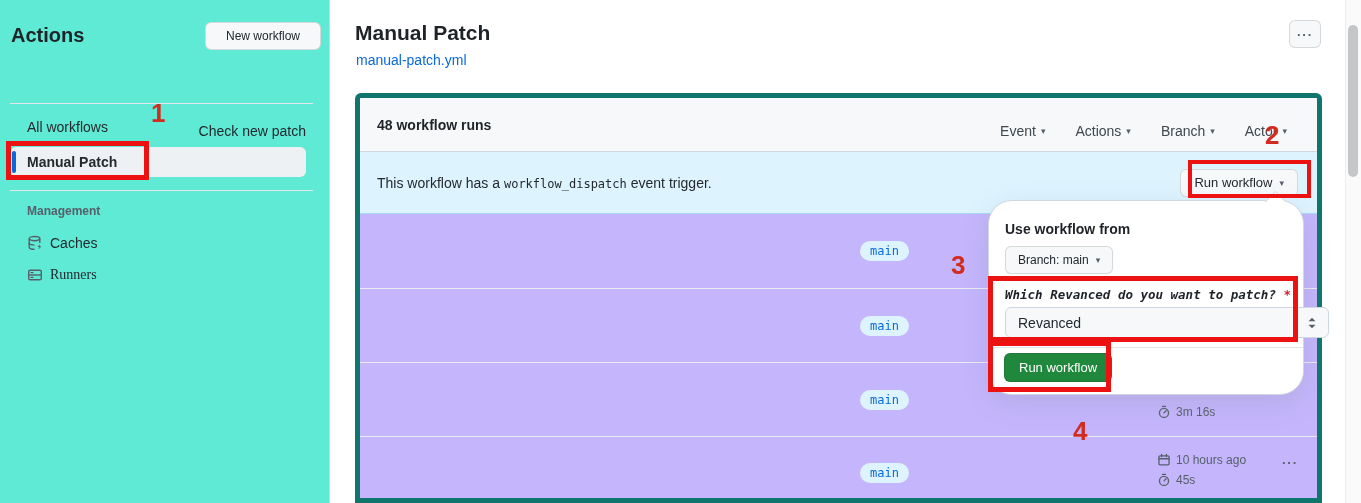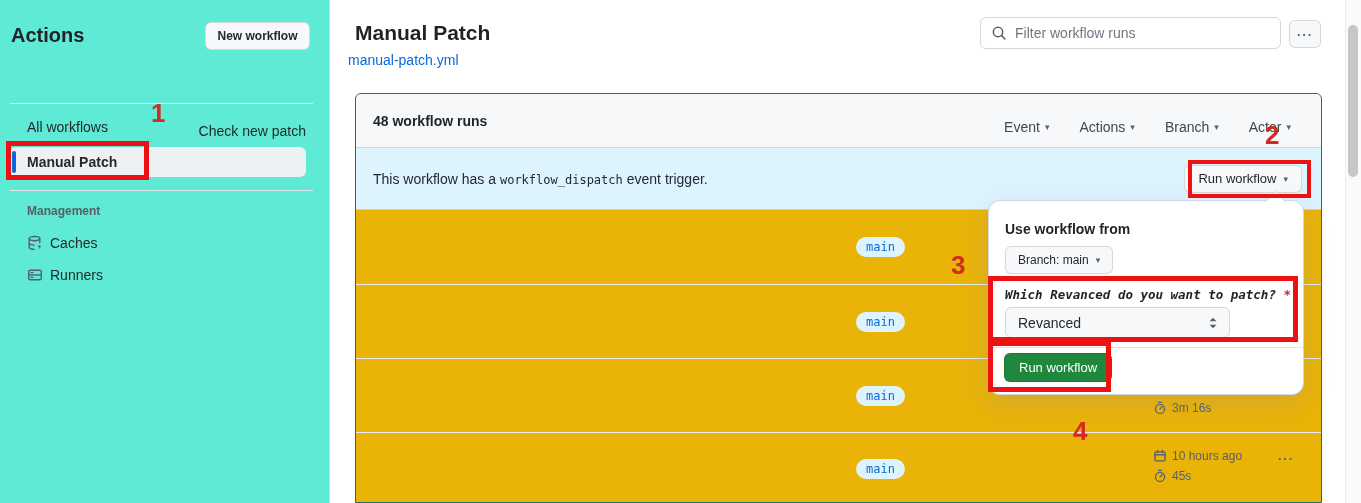--- a/index.html
+++ b/index.html
@@ -7,66 +7,66 @@
   .app { position:relative; width:1361px; height:503px; background:#fff; overflow:hidden; color:#24292f; }
   .mono { font-family:"DejaVu Sans Mono","Liberation Mono",monospace; }
 
   
   .top-orange { position:absolute; left:220px; top:0; width:88px; height:3px; background:#f0734f; }
 
   
   .sidebar { position:absolute; left:0; top:0; width:330px; height:503px; background:#5eead4; border-right:1px solid #d0d7de; }
   .sb-title { position:absolute; left:11px; top:24px; font-size:20px; font-weight:700; color:#1f2328; }
   .btn { display:inline-flex; align-items:center; justify-content:center; background:#f6f8fa; border:1px solid rgba(27,31,36,.15); border-radius:6px; color:#24292f; cursor:pointer; }
-  .new-wf-btn { position:absolute; left:205px; top:22px; width:105px; height:28px; font-size:12px; font-weight:700; }
+  .new-wf-btn { position:absolute; left:205px; top:22px; width:116px; height:28px; font-size:12px; font-weight:400; }
   .sb-item { position:absolute; left:10px; width:296px; height:30px; display:flex; align-items:center; padding-left:17px; font-size:14px; border-radius:6px; cursor:pointer; color:#24292f; }
   .sb-item.all { top:69px;margin-top:43px; }
   .sb-item.check { top:116px;justify-content:flex-end; }
   .sb-item.selected { top:147px; background:#eef1f4; font-weight:700; }
   .sb-accent { position:absolute; left:12px; top:151px; width:4px; height:22px; border-radius:2px; background:#0969da; }
   .sb-div { position:absolute; left:10px; width:303px; height:1px; background:#e2e6ea; }
   .sb-div.d1 { top:103px; } .sb-div.d2 { top:190px; }
   .sb-section { position:absolute; left:27px; top:204px; font-size:12px; font-weight:600; color:#57606a; }
   .sb-mgmt { position:absolute; left:27px; display:flex; align-items:center; gap:7px; font-size:14px; color:#24292f; cursor:pointer; }
-  .sb-mgmt.caches { top:235px; } .sb-mgmt.runners { top:267px; }
+  .sb-mgmt.caches { top:235px; } .sb-mgmt.runners { top:267px;font-family:Liberation Serif, serif; }
   .sb-mgmt svg { display:block; }
 
   
   .main-title { position:absolute; left:355px; top:21px; font-size:21px; font-weight:600; color:#1f2328; }
-  .yml-link { position:absolute; left:348px; top:52px; font-size:14px; color:#0969da; text-decoration:none; cursor:pointer; }
+  .yml-link { position:absolute; left:356px; top:52px; font-size:14px; color:#0969da; text-decoration:none; cursor:pointer; }
   .search-box { position:absolute; left:980px; top:17px; width:301px; height:32px; border:1px solid #d0d7de; border-radius:6px; background:#fff; display:flex; align-items:center; padding:0 10px; gap:8px; }
   .search-box input { border:none; outline:none; flex:1; font-size:14px; color:#24292f; font-family:inherit; background:transparent; }
   .search-box input::placeholder { color:#6e7781; }
   .more-btn { position:absolute; left:1289px; top:20px; width:32px; height:28px; font-size:13px; font-weight:700; color:#57606a; letter-spacing:1px; }
 
   
-  .card { position:absolute; left:355px; top:93px; width:967px; height:410px; border:1px solid #0f766e; border-radius:6px 6px 0 0; overflow:hidden; background:#eab308; }
+  .card { position:absolute; left:355px; top:93px; width:967px; height:410px; border:5px solid #0f766e; border-radius:6px 6px 0 0; overflow:hidden; background:#c4b5fd; }
   .card-head { height:54px; background:#f6f8fa; border-bottom:1px solid #d0d7de; display:flex; align-items:center; padding:0 30px 0 17px; }
   .runs-count { font-size:14px; font-weight:700; color:#1f2328; }
   .filters { margin-left:auto; display:flex; gap:30px;margin-top:12px; }
   .filter { font-size:14px; color:#3f474f; cursor:pointer; display:flex; align-items:center; gap:5px; }
   .caret { font-size:9px; color:#57606a; }
   .banner { height:62px; background:#ddf4ff; border-bottom:1px solid #a8d8ff; display:flex; align-items:center; padding:0 19px 0 17px; position:relative; }
   .banner-text { font-size:14px; color:#24292f; }
   .banner-text .code { font-size:12px; color:#24292f; margin:16px 4px; }
   .run-wf-banner-btn { margin-left:auto; height:28px; padding:0 13px; font-size:13px; gap:7px; }
   .row { position:relative; border-bottom:1px solid #e8ecf0; }
   .r1 { height:75px; } .r2 { height:74px; } .r3 { height:74px; } .r4 { height:71px; border-bottom:none; }
   .branch-badge { position:absolute; left:500px; top:50%; transform:translateY(-50%); background:#ddf4ff; color:#0969da; font-size:12px; padding:3px 10px; border-radius:12px; cursor:pointer; }
   .meta { position:absolute; left:797px; font-size:12px; color:#57606a; display:flex; align-items:center; gap:5px; }
   .row-kebab { position:absolute; left:922px; top:18px; font-size:13px; font-weight:700; color:#57606a; letter-spacing:1px; background:none; border:none; cursor:pointer; }
 
   
-  .popover { position:absolute; left:988px; top:200px; width:316px; height:195px; background:#fff; border:1px solid #d0d7de; border-radius:12px; box-shadow:0 8px 24px rgba(140,149,159,.25); z-index:40; }
+  .popover { position:absolute; left:988px; top:200px; width:316px; height:195px; background:#fff; border:1px solid #d0d7de; border-radius:24px; box-shadow:0 8px 24px rgba(140,149,159,.25); z-index:40; }
   .notch { position:absolute; left:1268px; top:194px; width:15px; height:15px; background:#fff; border-left:1px solid #d0d7de; border-top:1px solid #d0d7de; transform:rotate(45deg); z-index:41; }
   .pop-label { position:absolute; left:16px; top:20px; font-size:14px; font-weight:700; color:#1f2328; }
   .branch-btn { position:absolute; left:16px; top:45px; height:28px; padding:0 12px; font-size:12px; gap:7px; }
   .input-label { position:absolute; left:16px; top:86px; font-size:12.5px; font-weight:700; color:#1f2328;font-style:italic; }
   .req { color:#cf222e; }
-  .pop-select { position:absolute; left:16px; top:106px; width:225px; height:31px; background:#f6f8fa; border:1px solid #d0d7de; border-radius:6px; display:flex; align-items:center; padding:0 10px 0 12px; font-size:14px; color:#24292f; cursor:pointer; }
+  .pop-select { position:absolute; left:16px; top:106px; width:324px; height:31px; background:#f6f8fa; border:1px solid #d0d7de; border-radius:6px; display:flex; align-items:center; padding:0 10px 0 12px; font-size:14px; color:#24292f; cursor:pointer; }
   .pop-select .grow { flex:1; }
   .pop-div { position:absolute; left:0; top:146px; width:100%; height:1px; background:#dfe4e8; }
   .green-btn { position:absolute; left:15px; top:152px; height:29px; padding:0 14px; background:#1f883d; border:1px solid rgba(27,31,36,.15); border-radius:6px; color:#fff; font-size:13px; font-weight:500; display:inline-flex; align-items:center; cursor:pointer; }
 
   
   .scroll-track { position:absolute; right:0; top:0; width:16px; height:503px; background:#fafafa; border-left:1px solid #ededed; }
   .scroll-thumb { position:absolute; right:3px; top:25px; width:10px; height:152px; background:#c4c6c8; border-radius:5px; }
 
   
   .ann { position:absolute; border:5px solid #ec1212; z-index:100; pointer-events:none; }
@@ -117,27 +117,20 @@
         <path d="M1.7 8 h12.6"></path>
         <path d="M4 5.6 h2 M4 10.4 h2" stroke-linecap="round"></path>
       </svg>
       <span>Runners</span>
     </div>
   </div>
 
   <div class="main-title">Manual Patch</div>
   <a class="yml-link">manual-patch.yml</a>
 
-  <div class="search-box">
-    <svg class="icon" width="16" height="16" viewBox="0 0 16 16" fill="none" stroke="#57606a" stroke-width="1.5">
-      <circle cx="7" cy="7" r="4.7"></circle>
-        <path d="M10.6 10.6 L14 14" stroke-linecap="round"></path>
-    </svg>
-    <input type="text" placeholder="Filter workflow runs" style="">
-  </div>
   <button class="btn more-btn">···</button>
 
   <div class="card">
     <div class="card-head">
       <span class="runs-count">48 workflow runs</span>
       <div class="filters">
         <span class="filter">
             <span>Event</span>
             <span class="caret">▾</span>
           </span>

